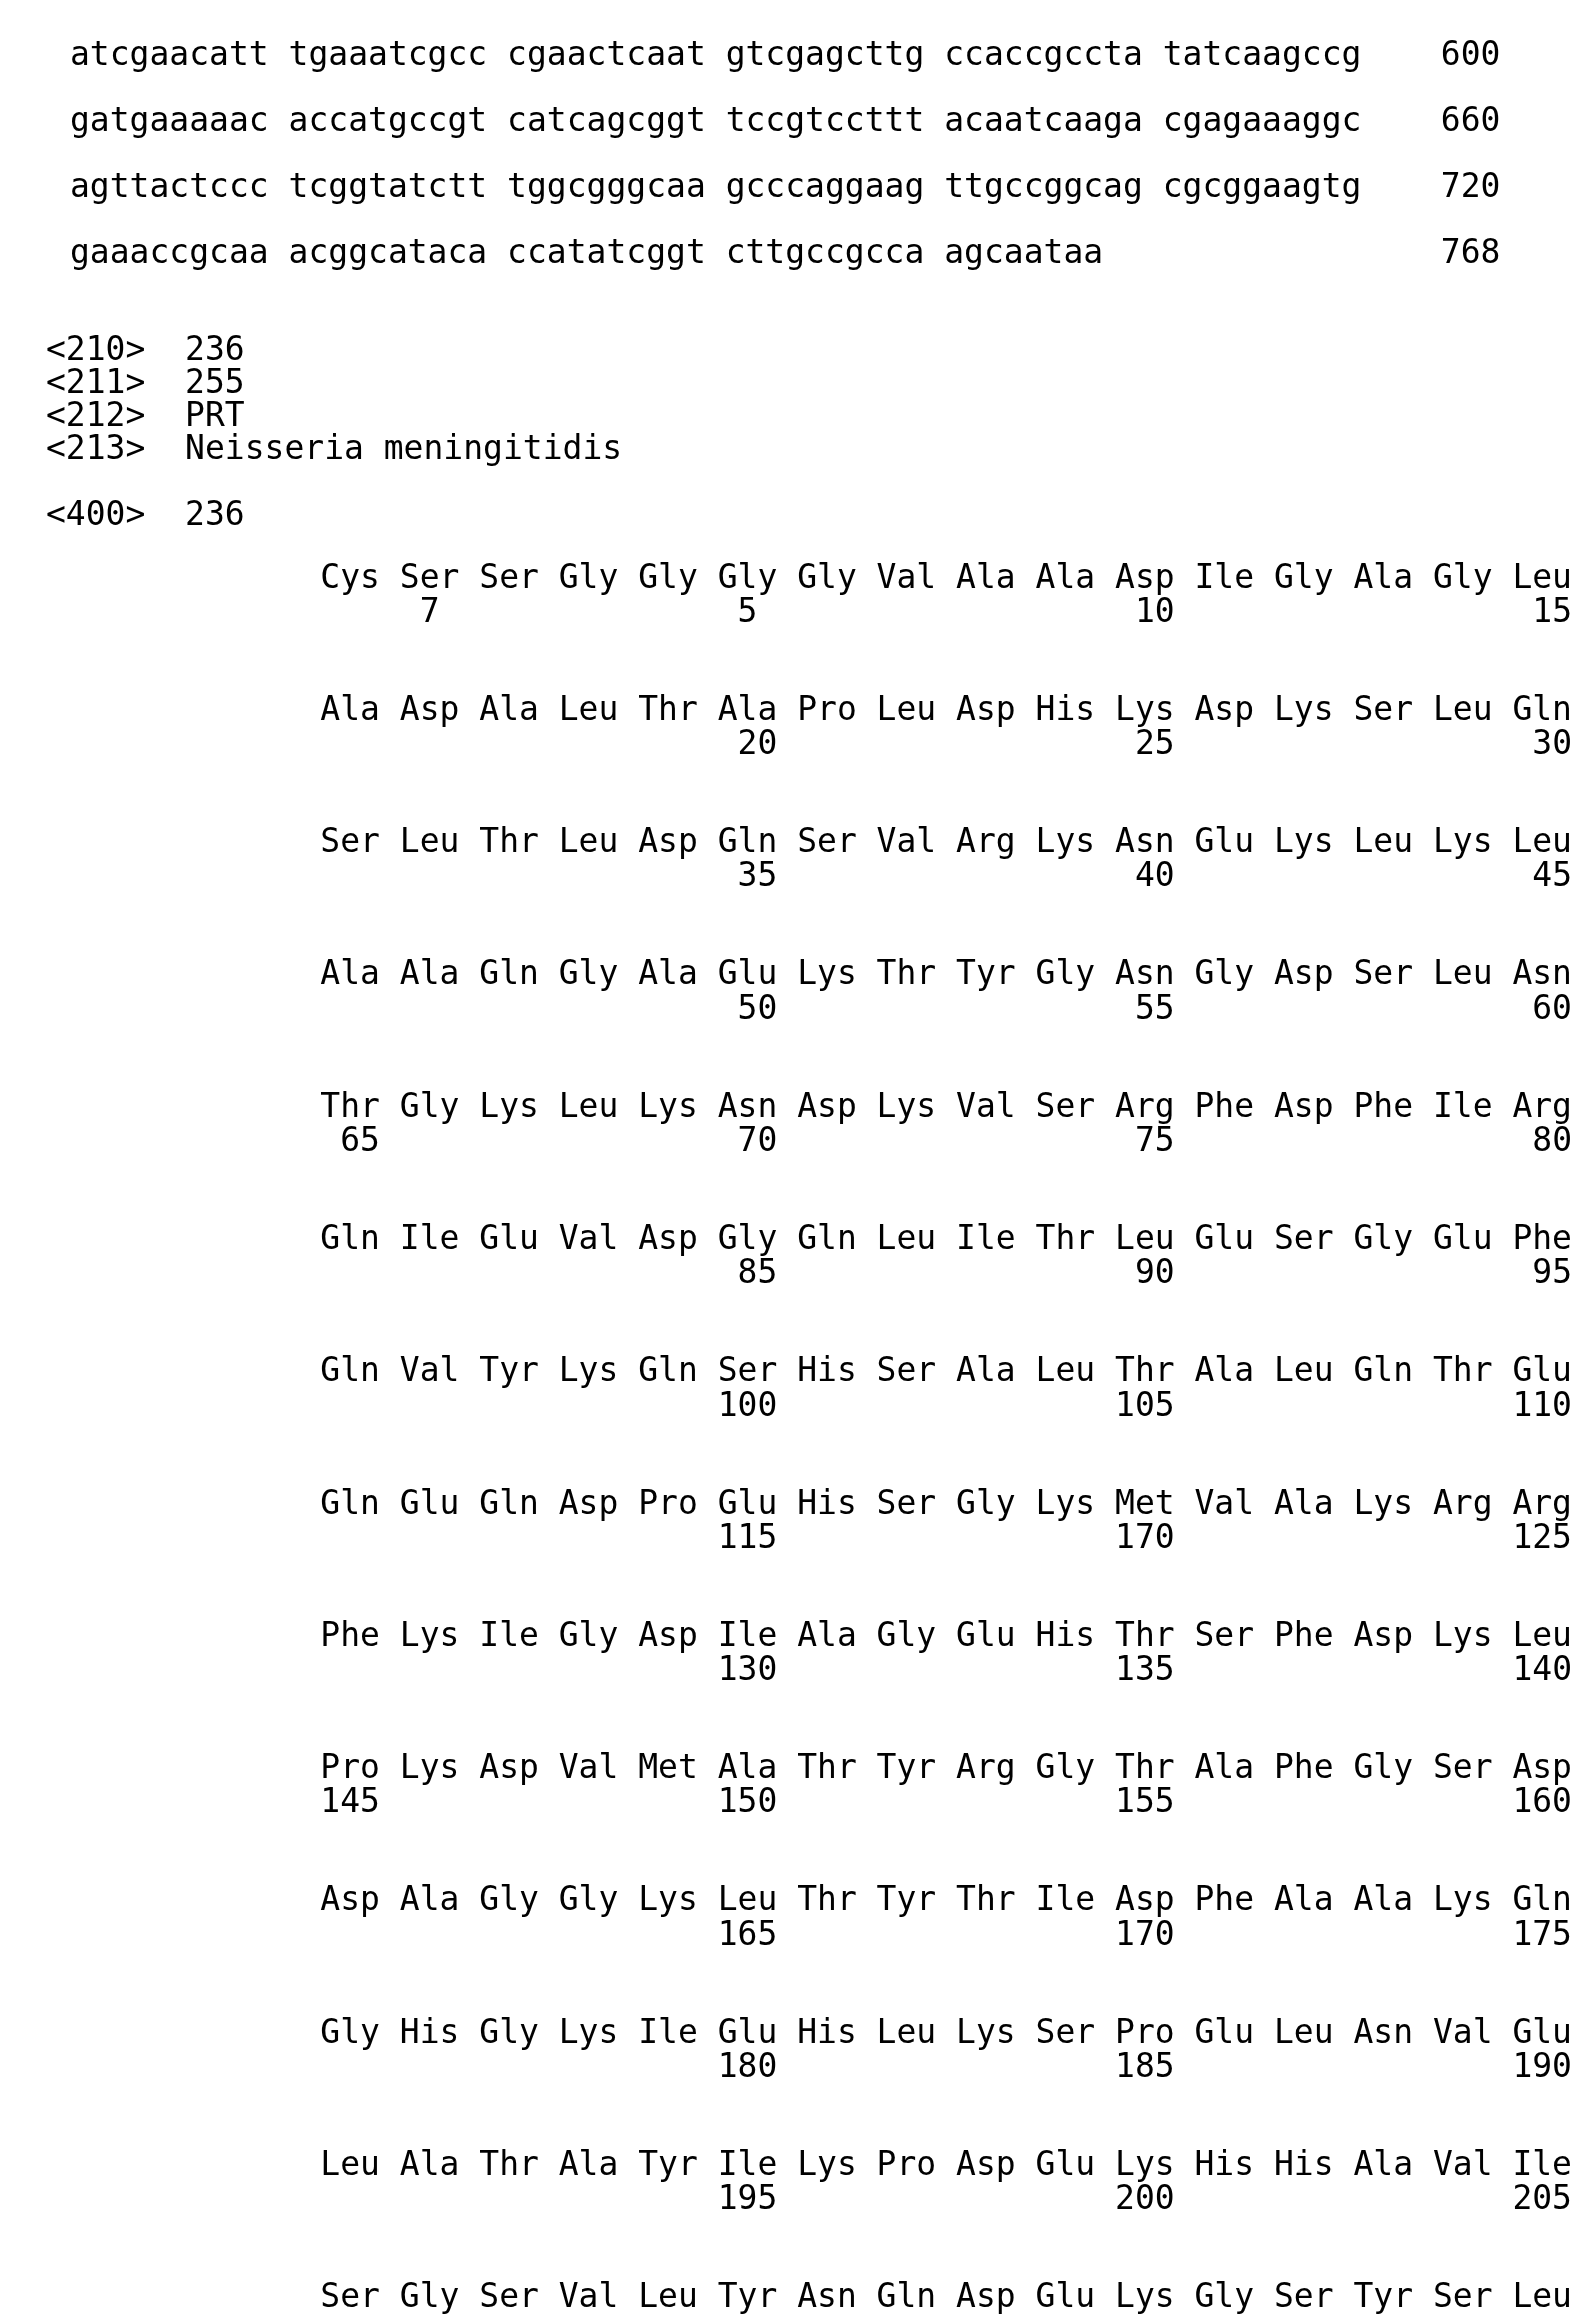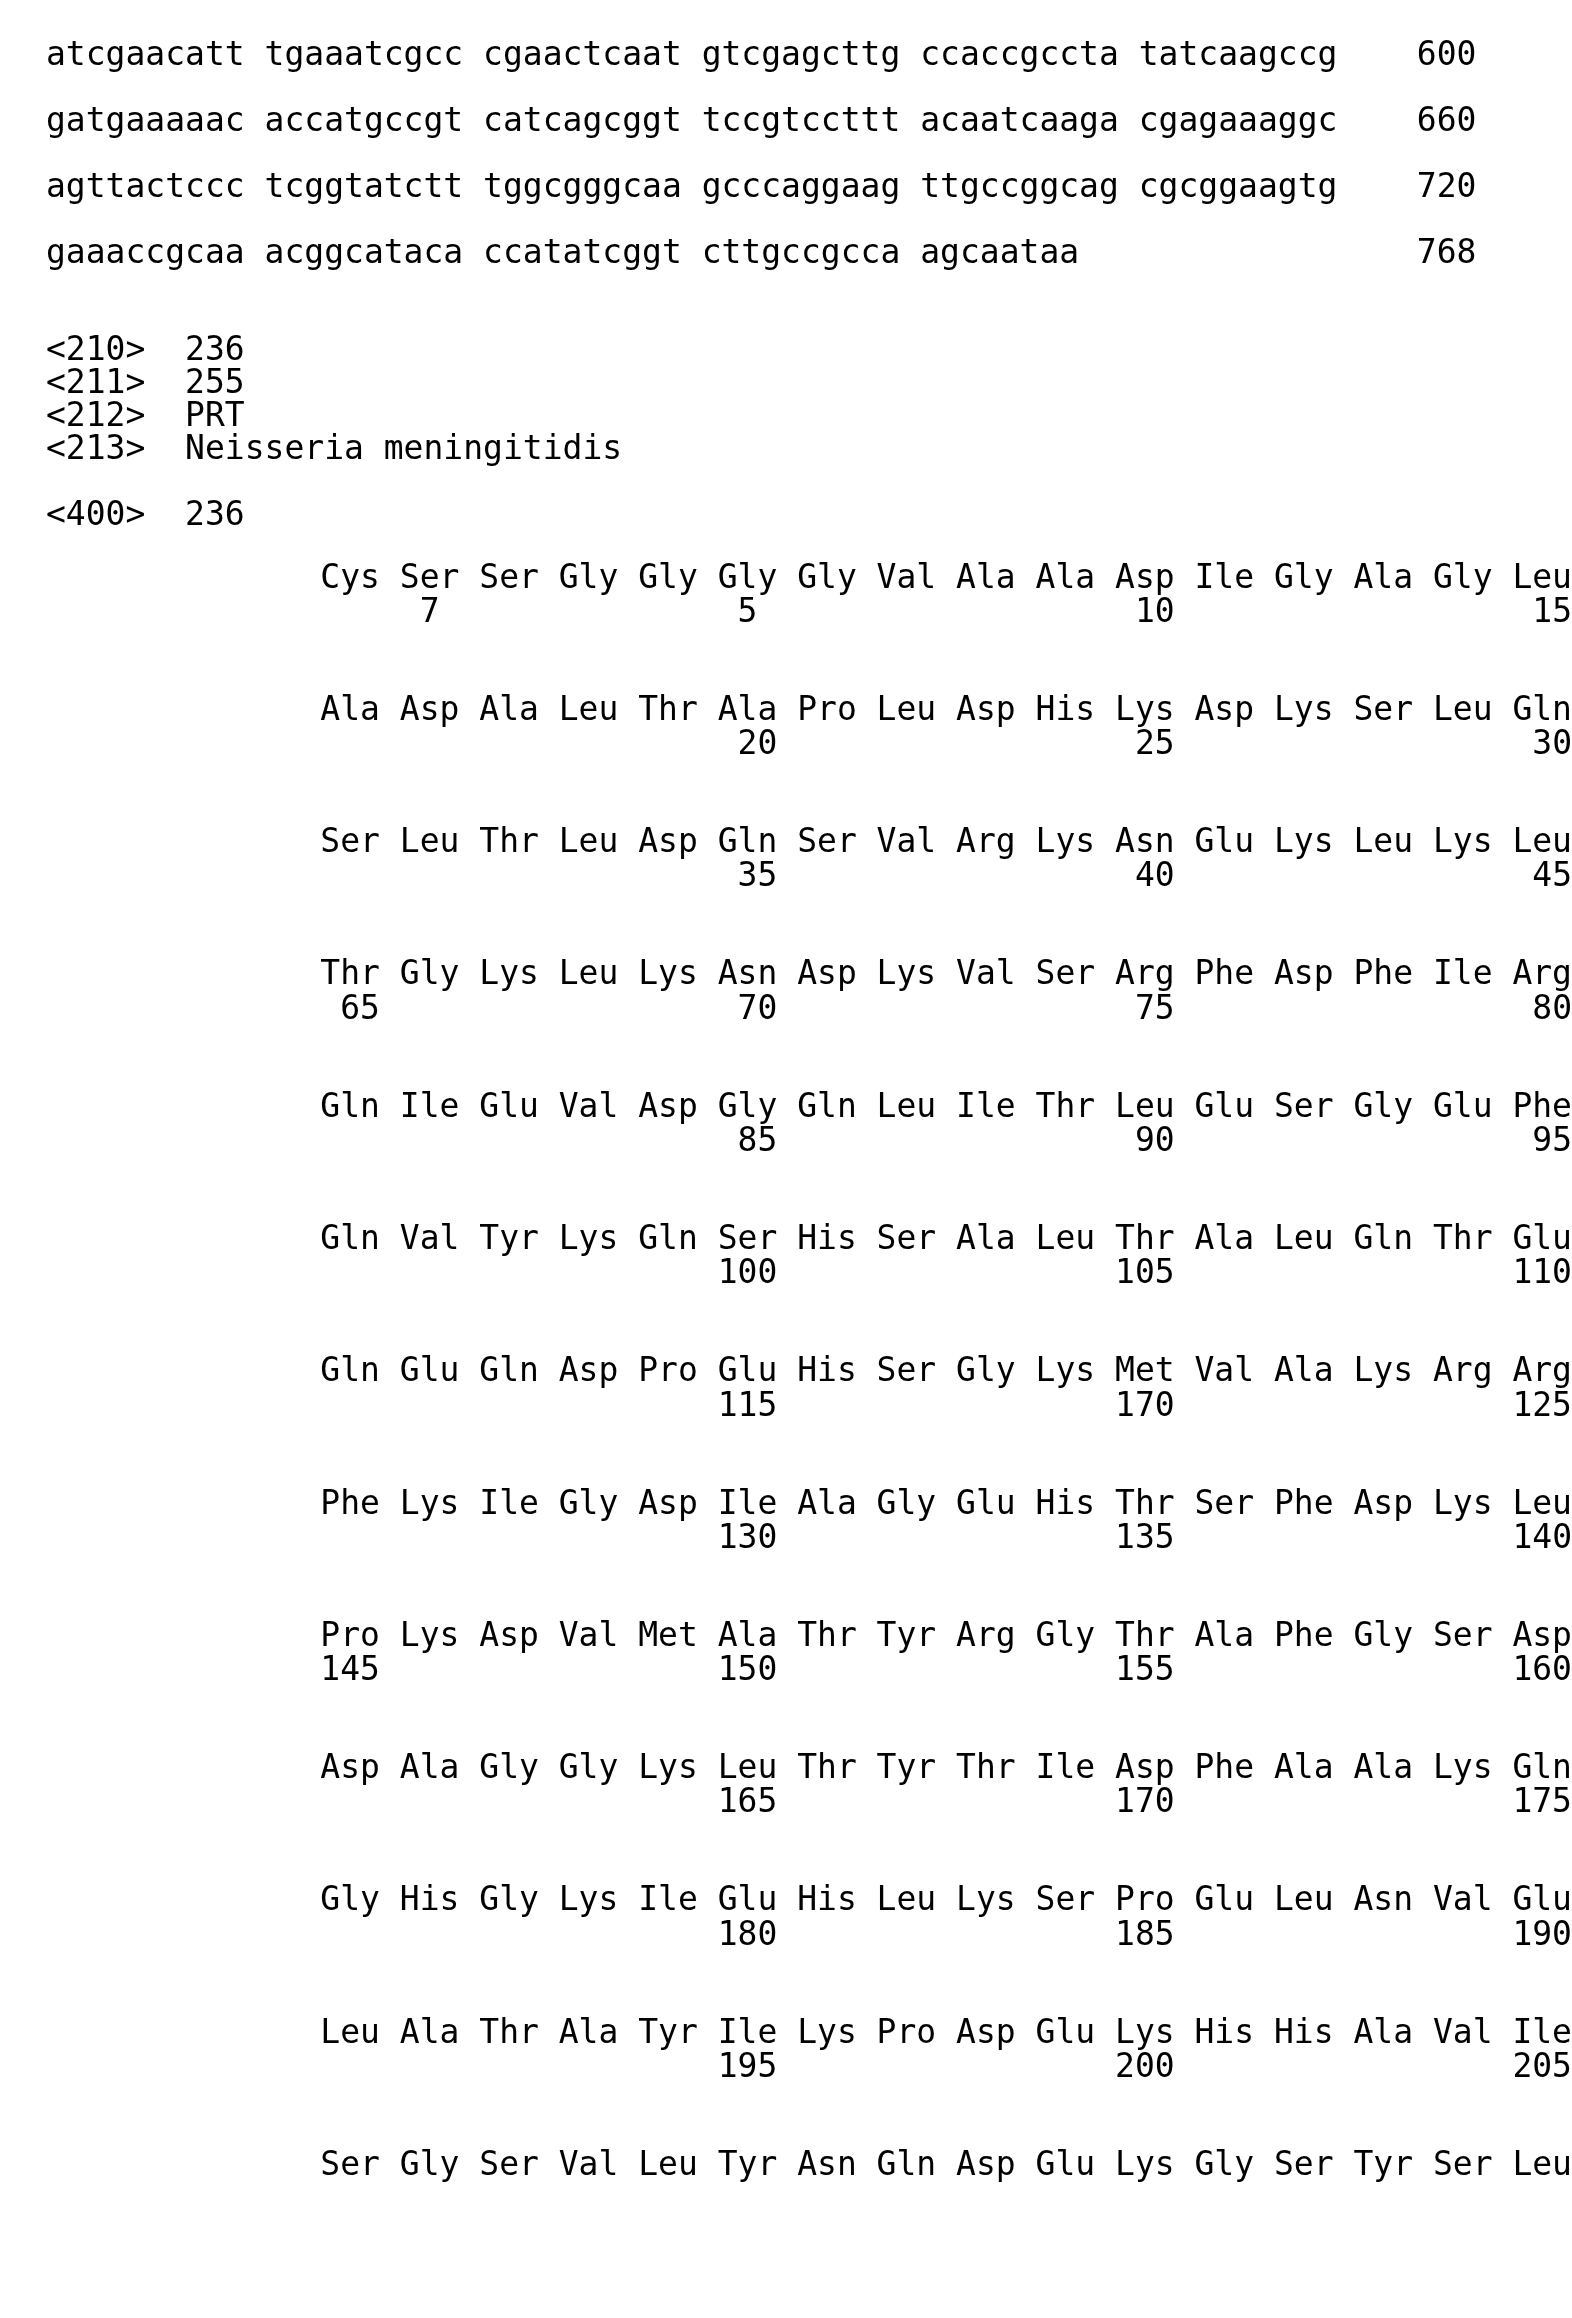--- a/index.html
+++ b/index.html
@@ -10,21 +10,21 @@
     background: #ffffff;
     color: #000000;
     font-family: "DejaVu Sans Mono", "Liberation Mono", monospace;
     font-size: 33px;
     line-height: 33px;
     box-sizing: border-box;
     padding: 37px 0 0 46px;
   }
   .line { white-space: pre; }
   
-  .dna-line { margin-bottom: 33px; }
+  .dna-line { margin-bottom: 33px; margin-left: 24px; }
   #dna-section .dna-line:last-child { margin-bottom: 0; }
   #dna-section { margin-bottom: 64px; }
   .dna-seq { display: inline-block; width: 69ch; }
   
   .meta-tag { display: inline-block; width: 7ch; }
   #seq400-row { margin-top: 33px; }
   
   #protein-section { margin-top: 29.5px; }
   .protein-block { margin-bottom: 65px; text-align: right; }
   .protein-numbers { margin-top: 1.3px; }
@@ -54,20 +54,24 @@
       <div class="line">Cys Ser Ser Gly Gly Gly Gly Val Ala Ala Asp Ile Gly Ala Gly Leu</div>
       <div class="line protein-numbers">7               5                   10                  15</div>
     </div>
     <div class="protein-block">
       <div class="line">Ala Asp Ala Leu Thr Ala Pro Leu Asp His Lys Asp Lys Ser Leu Gln</div>
       <div class="line protein-numbers">            20                  25                  30</div>
     </div>
     <div class="protein-block">
       <div class="line">Ser Leu Thr Leu Asp Gln Ser Val Arg Lys Asn Glu Lys Leu Lys Leu</div>
       <div class="line protein-numbers">        35                  40                  45</div>
+    </div>
+    <div class="protein-block">
+      <div class="line">Ala Ala Gln Gly Ala Glu Lys Thr Tyr Gly Asn Gly Asp Ser Leu Asn</div>
+      <div class="line protein-numbers">    50                  55                  60</div>
     </div>
     <div class="protein-block">
       <div class="line">Thr Gly Lys Leu Lys Asn Asp Lys Val Ser Arg Phe Asp Phe Ile Arg</div>
       <div class="line protein-numbers">65                  70                  75                  80</div>
     </div>
     <div class="protein-block">
       <div class="line">Gln Ile Glu Val Asp Gly Gln Leu Ile Thr Leu Glu Ser Gly Glu Phe</div>
       <div class="line protein-numbers">                85                  90                  95</div>
     </div>
     <div class="protein-block">

